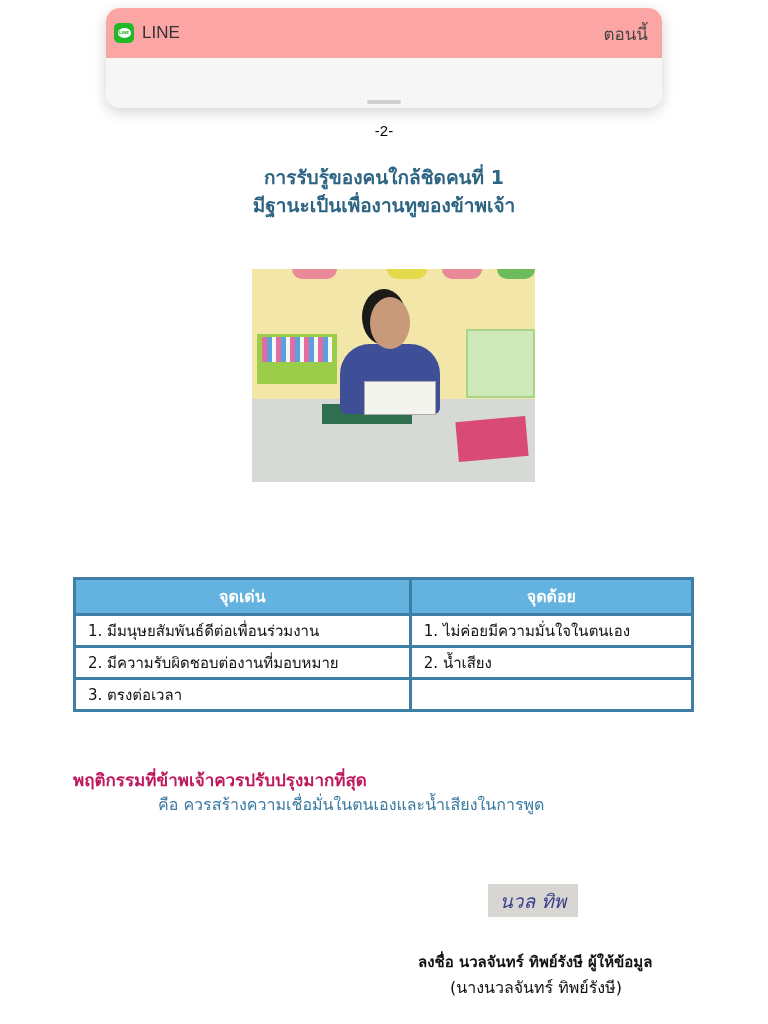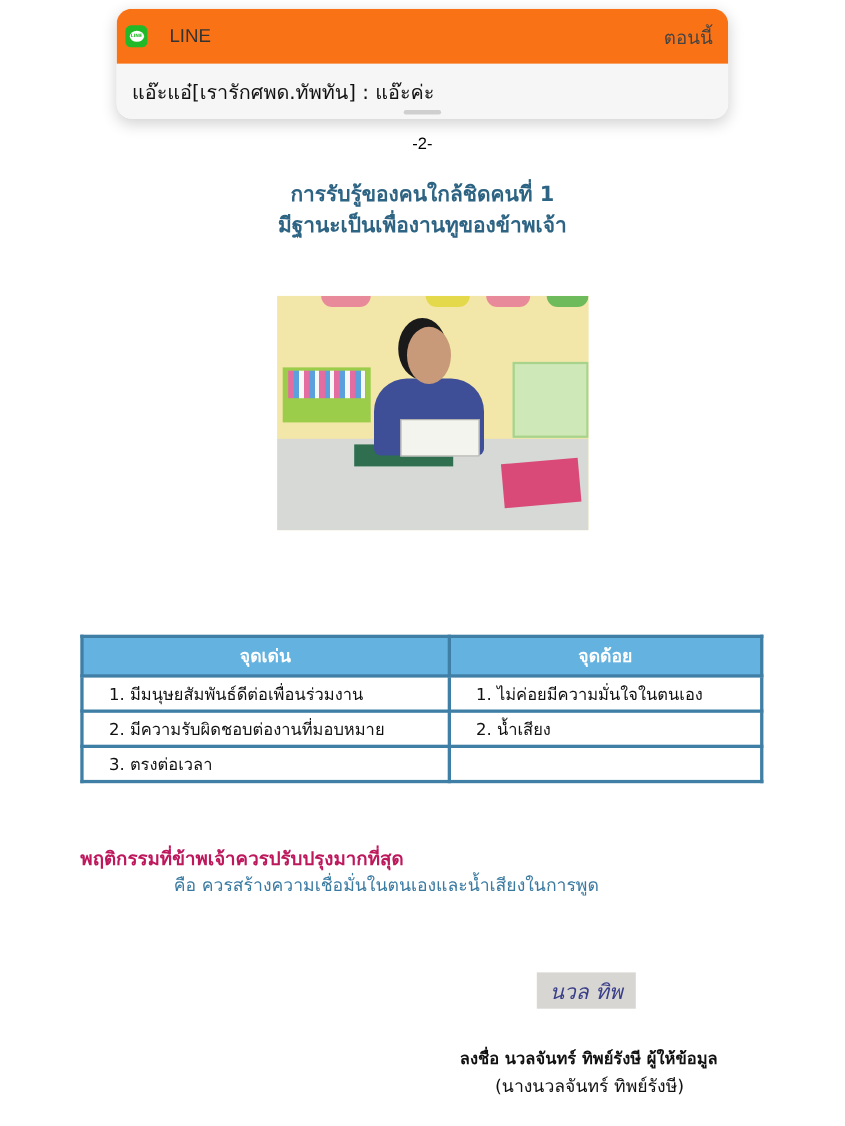--- a/index.html
+++ b/index.html
@@ -10,22 +10,21 @@
       color: #000;
     }
     .notif {
       position: absolute; left: 106px; top: 8px; width: 556px; height: 100px;
       border-radius: 14px; background: #ffffff;
       box-shadow: 0 4px 14px rgba(0,0,0,0.18);
       overflow: hidden;
     }
     .notif-head {
       height: 50px; display: flex; align-items: center; padding: 0 14px 0 8px;
-      background: #f97316;
-      gap: 12px;
+      background: #fca5a5;
     }
     .line-icon {
       width: 20px; height: 20px; border-radius: 5px; background: #22b928;
       display: flex; align-items: center; justify-content: center; margin-right: 8px;
     }
     .line-icon .bubble {
       width: 13px; height: 10px; background: #fff; border-radius: 50%;
       font-size: 4px; color: #22b928; font-weight: bold; text-align: center; line-height: 10px;
     }
     .app-name { font-size: 17px; color: #333; font-family: "Liberation Sans", sans-serif; }
@@ -64,21 +63,21 @@
     .photo .books-r { position: absolute; right: 8px; top: 150px; width: 70px; height: 40px; background: #d94a78; transform: rotate(-5deg); }
     table.pts {
       position: absolute; left: 73px; top: 577px; width: 621px;
       border-collapse: collapse; font-size: 15px;
     }
     table.pts th, table.pts td { border: 3px solid #3f7fa6; }
     table.pts th {
       background: #64b2df; color: #fff; font-weight: bold; height: 31px;
       font-size: 16px; text-align: center;
     }
-    table.pts td { height: 29px; padding: 0 23px; color: #111; }
+    table.pts td { height: 29px; padding: 0 12px; color: #111; }
     .behavior-title {
       position: absolute; left: 73px; top: 766px; color: #be185d; font-weight: bold; font-size: 17px;
     }
     .behavior-text {
       position: absolute; left: 158px; top: 792px; color: #3a7aa1; font-size: 16px;
     }
     .signature {
       position: absolute; left: 488px; top: 884px; width: 90px; height: 33px;
       background: #d8d6d2; color: #3a3f8a; font-family: "DejaVu Serif", serif; font-style: italic;
       font-size: 19px; display: flex; align-items: center; justify-content: space-around;
@@ -95,21 +94,20 @@
 
 <div class="notif">
   <div class="notif-head">
     <div class="line-icon">
         <div class="bubble">LINE</div>
       </div>
     <span class="app-name">LINE</span>
     <span class="notif-time">ตอนนี้</span>
   </div>
   <div class="notif-body">
-    <span class="notif-msg">แอ๊ะแอ๋[เรารักศพด.ทัพทัน]  : แอ๊ะค่ะ</span>
     <div class="grabber"></div>
   </div>
 </div>
 
 <div class="page-num">-2-</div>
 
 <div class="title">
   <div>การรับรู้ของคนใกล้ชิดคนที่ 1</div>
   <div>มีฐานะเป็นเพื่องานทูของข้าพเจ้า</div>
 </div>

